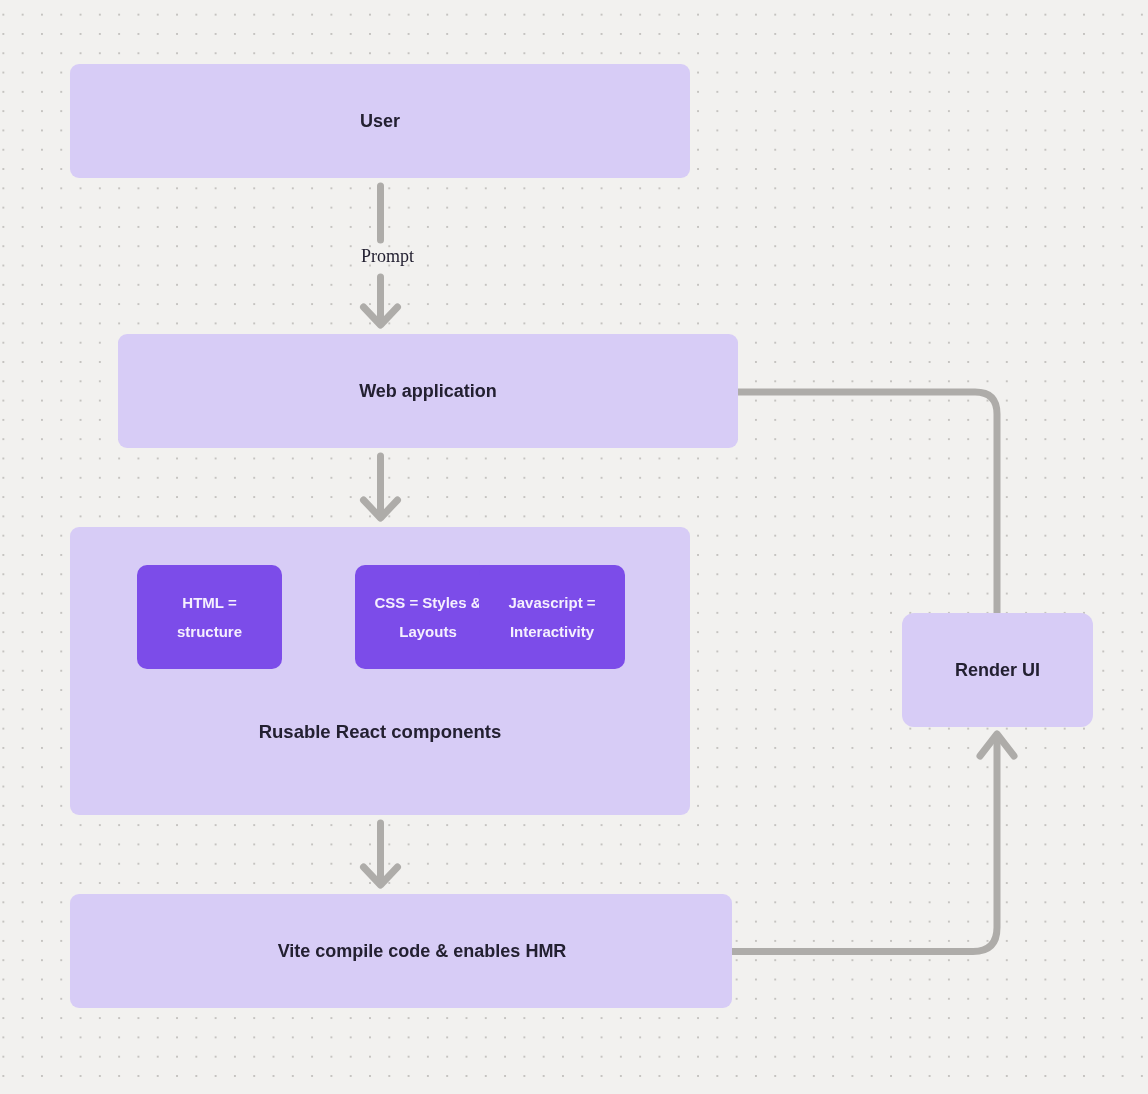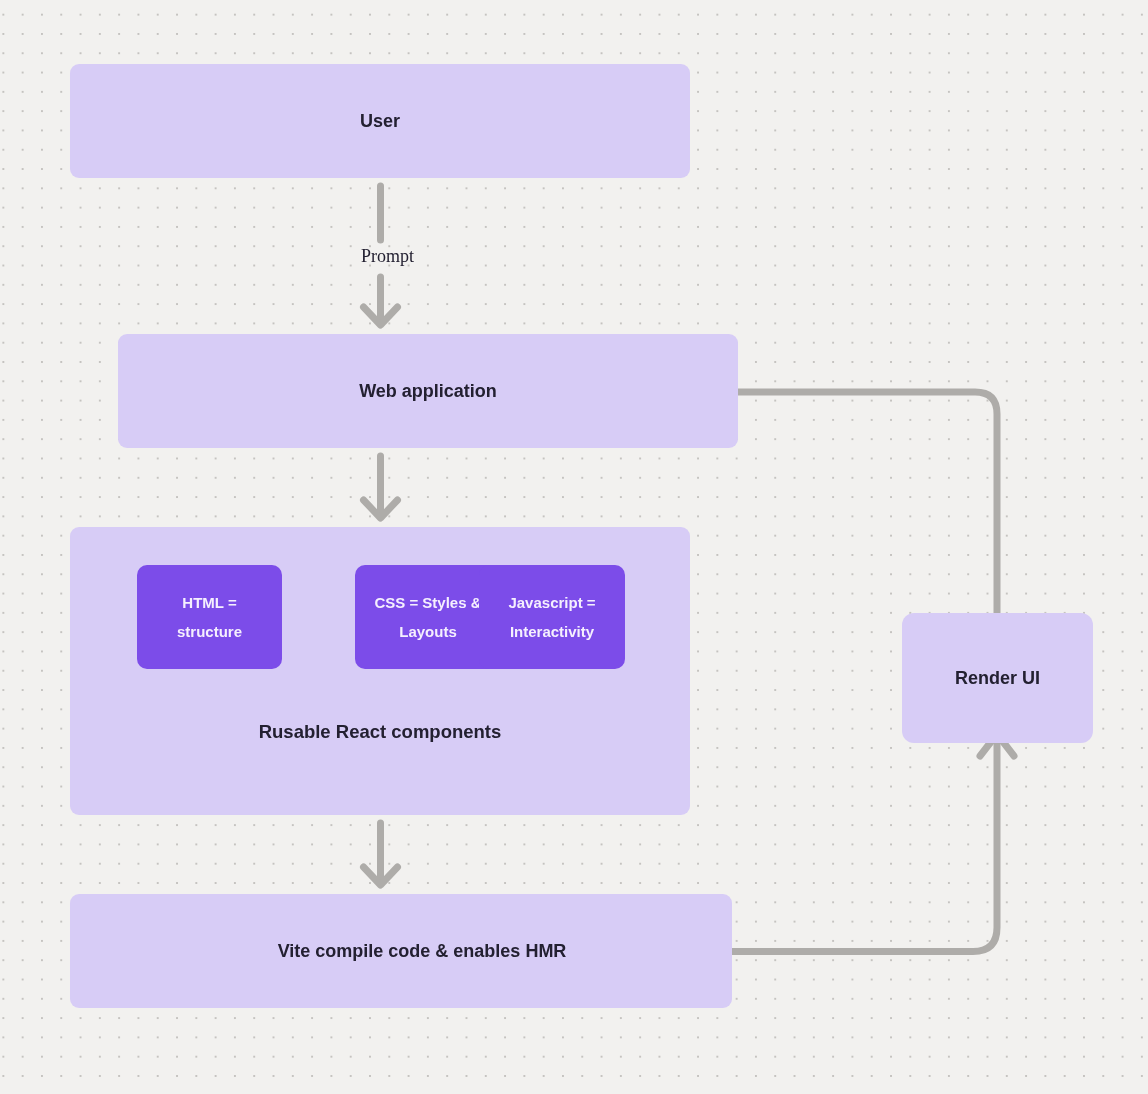--- a/index.html
+++ b/index.html
@@ -40,21 +40,21 @@
     border-radius: 9px;
     color: var(--text, #232031);
     font-size: 18px;
     line-height: 24px;
     font-weight: bold;
   }
   .node-user            { left: 70px;  top: 64px;  width: 620px; height: 114px; }
   .node-web-application { left: 70px;  top: 334px; width: 620px; height: 114px; margin-left: 48px; }
   .group-react          { left: 70px;  top: 527px; width: 620px; height: 288px; }
   .node-vite            { left: 70px;  top: 894px; width: 620px; height: 114px; padding-left: 42px; }
-  .node-render-ui       { left: 902px; top: 613px; width: 191px; height: 130px; border-radius: 12px; }
+  .node-render-ui       { left: 902px; top: 613px; width: 191px; height: 114px; border-radius: 12px; }
 
   .inner-node {
     position: absolute;
     top: 38px;
     height: 104px;
     display: flex;
     align-items: center;
     justify-content: center;
     text-align: center;
     background: var(--accent-fill, #7c4ce9);

